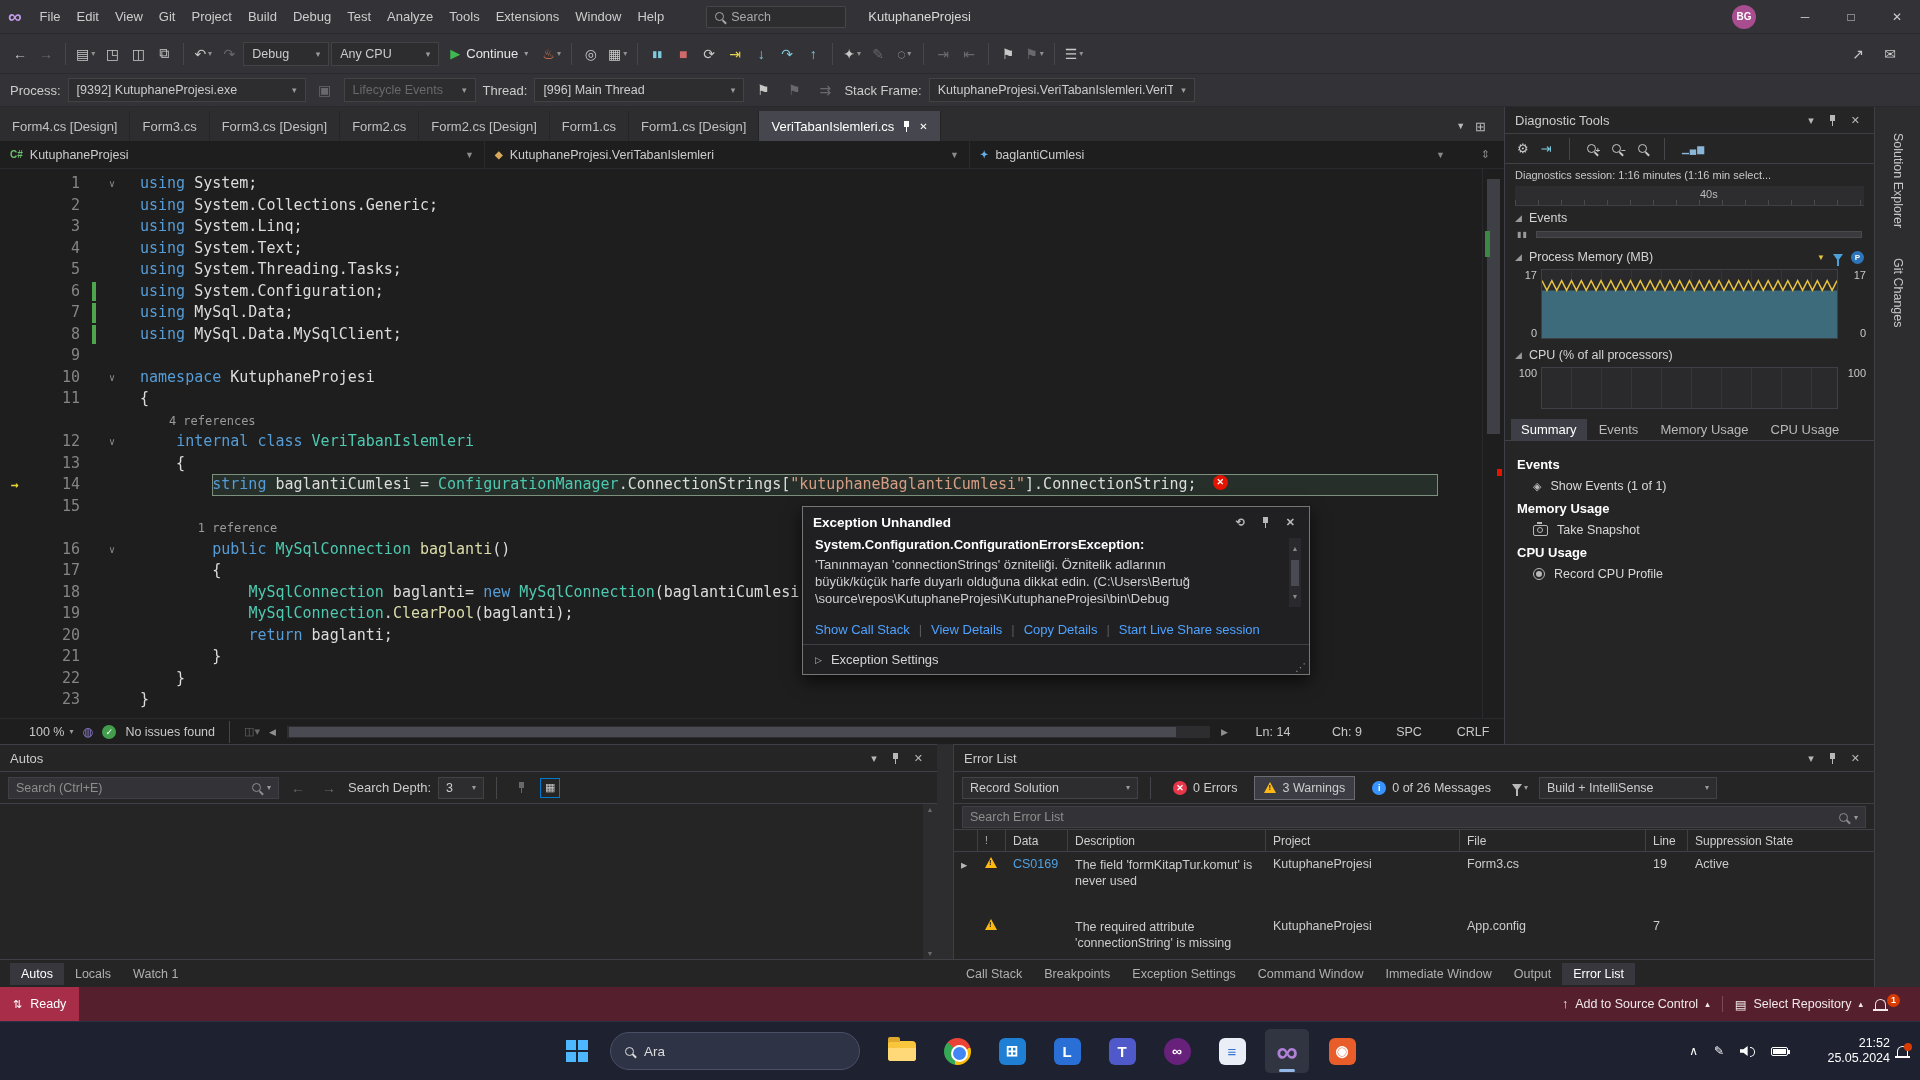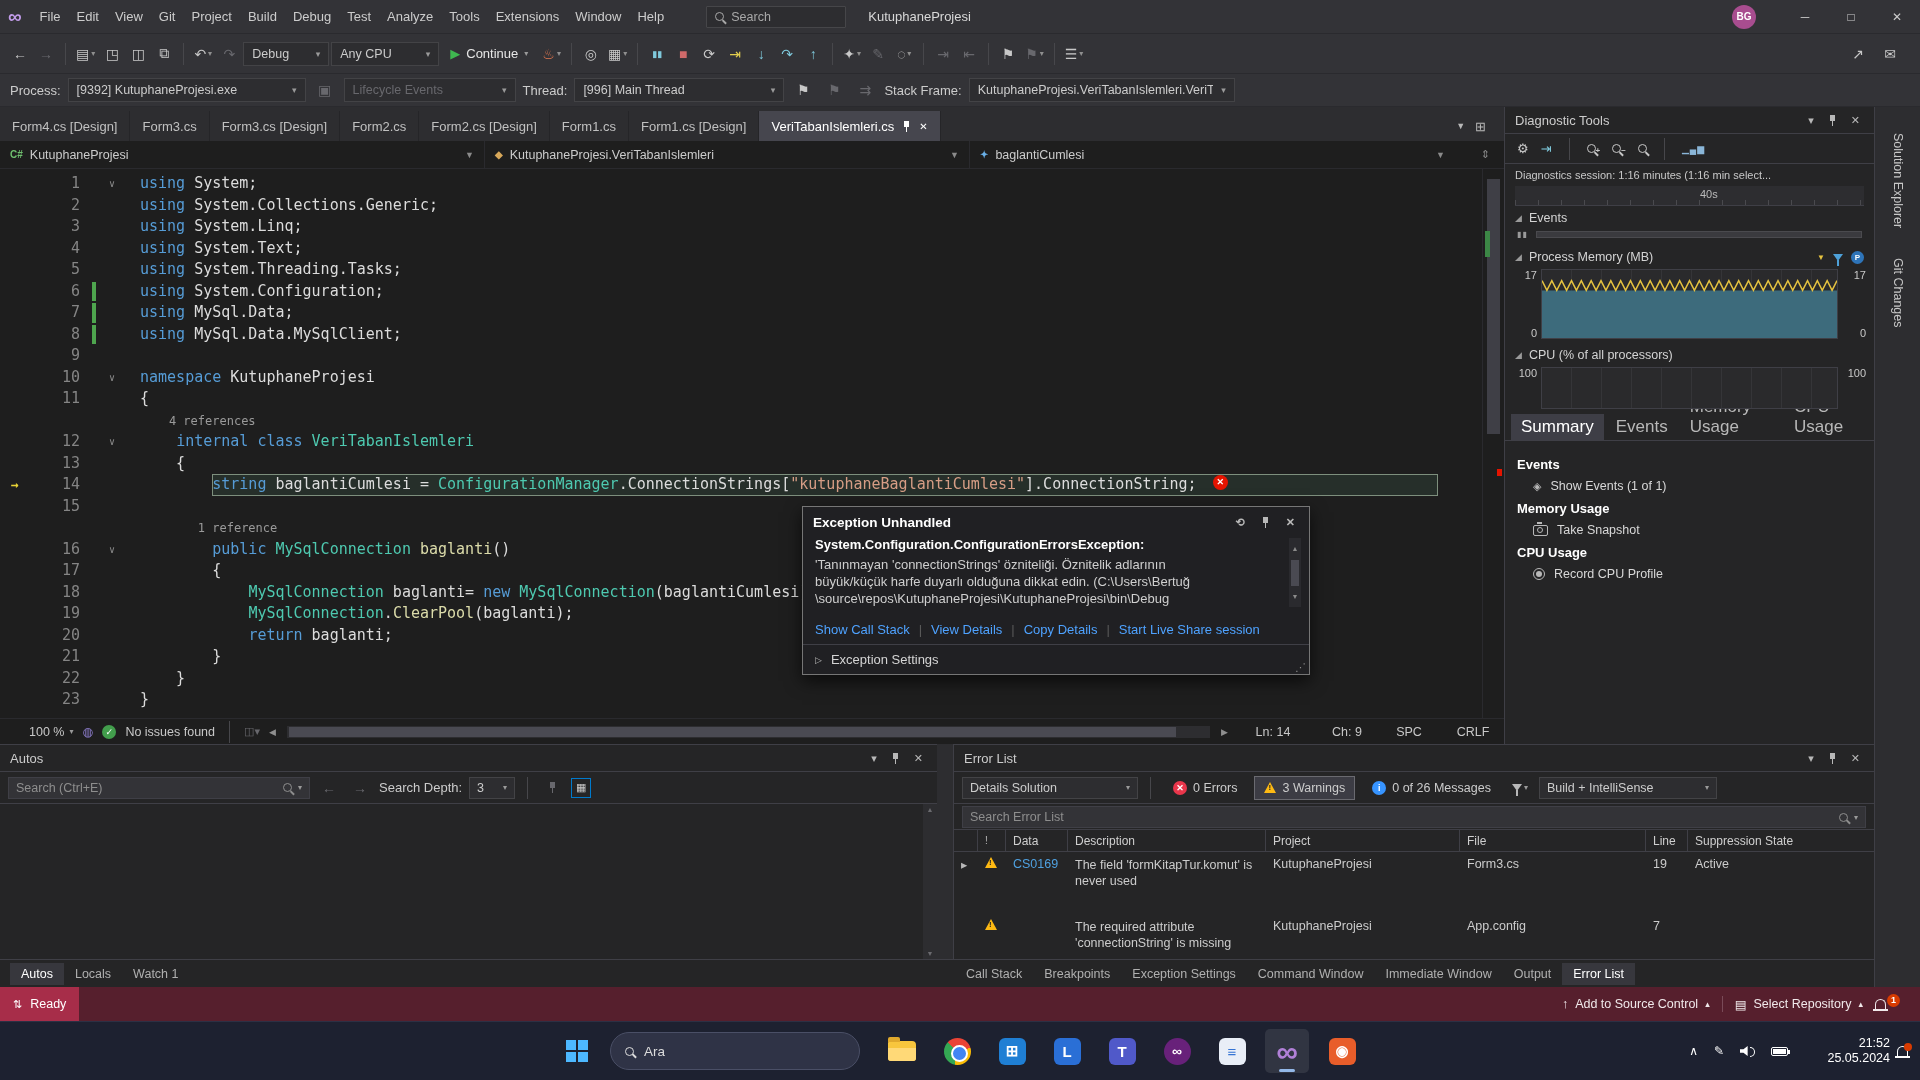--- a/index.html
+++ b/index.html
@@ -136,21 +136,21 @@
   .dg-sec .secicons{margin-left:auto;display:flex;gap:8px;align-items:center;}
   .dg-track{display:flex;align-items:center;gap:8px;padding:0 12px 6px;}
   .dg-groove{flex:1;height:7px;background:#3a3a3e;border:1px solid #4a4a4e;}
   .pausebars{color:#9a9a9a;font-size:8px;letter-spacing:1px;}
   .dg-chart{display:flex;padding:0 8px 4px;gap:4px;}
   .dg-ylab{width:24px;display:flex;flex-direction:column;justify-content:space-between;font-size:11px;color:#c8c8c8;text-align:right;}
   .dg-plot{flex:1;border:1px solid #3f3f46;background:#2a2a2c;position:relative;overflow:hidden;
     background-image:repeating-linear-gradient(90deg,transparent 0 29px,#353538 29px 30px);}
   .dg-plot svg{position:absolute;inset:0;width:100%;height:100%;}
   .dg-tabs{height:26px;display:flex;align-items:flex-end;border-bottom:1px solid #3f3f46;padding:0 6px;gap:2px;margin-top:2px;}
-  .dg-tab{padding:3px 10px;font-size:17px;color:#b8b8b8;}
+  .dg-tab{padding:3px 10px;font-size:13px;color:#b8b8b8;}
   .dg-tab.active{background:#3e3e46;color:#ffffff;}
   .dg-content{flex:1;padding:8px 0;overflow:hidden;}
   .dg-h{font-weight:bold;color:#ffffff;font-size:13px;margin:8px 0 7px;padding-left:12px;}
   .dg-item{color:#d8d8d8;font-size:12.5px;display:flex;align-items:center;gap:9px;padding-left:28px;margin-bottom:4px;}
   .evt-ico{color:#b8b8b8;font-size:11px;}
 
   
   .vstrip{grid-column:3;grid-row:4/7;background:#2d2d30;border-left:1px solid #3f3f46;
     display:flex;flex-direction:column;align-items:center;padding-top:26px;gap:30px;}
   .vtab{writing-mode:vertical-rl;color:#c8c8c8;font-size:12.5px;white-space:nowrap;}
@@ -410,21 +410,21 @@
       </div>
   </div>
 
   <div class="debugbar">
     <span class="db-label">Process:</span>
     <div class="tb-dd" style="width:238px">
       <span class="ell">[9392] KutuphaneProjesi.exe</span>
         <span class="caret">▾</span>
     </div>
     <span class="tb-ic dim">▣</span>
-    <div class="tb-dd dim" style="width:172px">
+    <div class="tb-dd dim" style="width:132px">
       <span class="ell dim">Lifecycle Events</span>
         <span class="caret">▾</span>
     </div>
     <span class="db-label">Thread:</span>
     <div class="tb-dd" style="width:210px">
       <span class="ell">[996] Main Thread</span>
         <span class="caret">▾</span>
     </div>
     <span class="tb-ic">⚑</span>
     <span class="tb-ic dim">⚑</span>
@@ -801,21 +801,21 @@
     <div class="panel autos">
       <div class="p-head">
         <span class="ph-title">Autos</span>
         <span class="ph-ic">▾</span>
         <span class="ph-ic">
             <span class="pinicon"></span>
           </span>
         <span class="ph-ic">✕</span>
       </div>
       <div class="p-tools">
-        <div class="p-search" style="width:302px">
+        <div class="p-search" style="width:271px">
           <span class="ph">Search (Ctrl+E)</span>
           <span class="lens"></span>
           <span class="caret-s">▾</span>
         </div>
         <span class="tb-ic dim">←</span>
         <span class="tb-ic dim">→</span>
         <span>Search Depth:</span>
         <div class="dd-sm" style="width:46px">
           <span>3</span>
             <span class="caret-s" style="margin-left:auto">▾</span>
@@ -838,21 +838,21 @@
       <div class="p-head">
         <span class="ph-title">Error List</span>
         <span class="ph-ic">▾</span>
         <span class="ph-ic">
             <span class="pinicon"></span>
           </span>
         <span class="ph-ic">✕</span>
       </div>
       <div class="p-tools">
         <div class="dd-sm" style="width:176px">
-          <span class="ell">Details Solution</span>
+          <span class="ell">Record Solution</span>
             <span class="caret-s">▾</span>
         </div>
         <span class="tb-sep"></span>
         <div class="el-btn">
           <span class="err-ico">✕</span>
           <span>0 Errors</span>
         </div>
         <div class="el-btn sel">
           <span class="warn-ico"></span>
           <span>3 Warnings</span>

